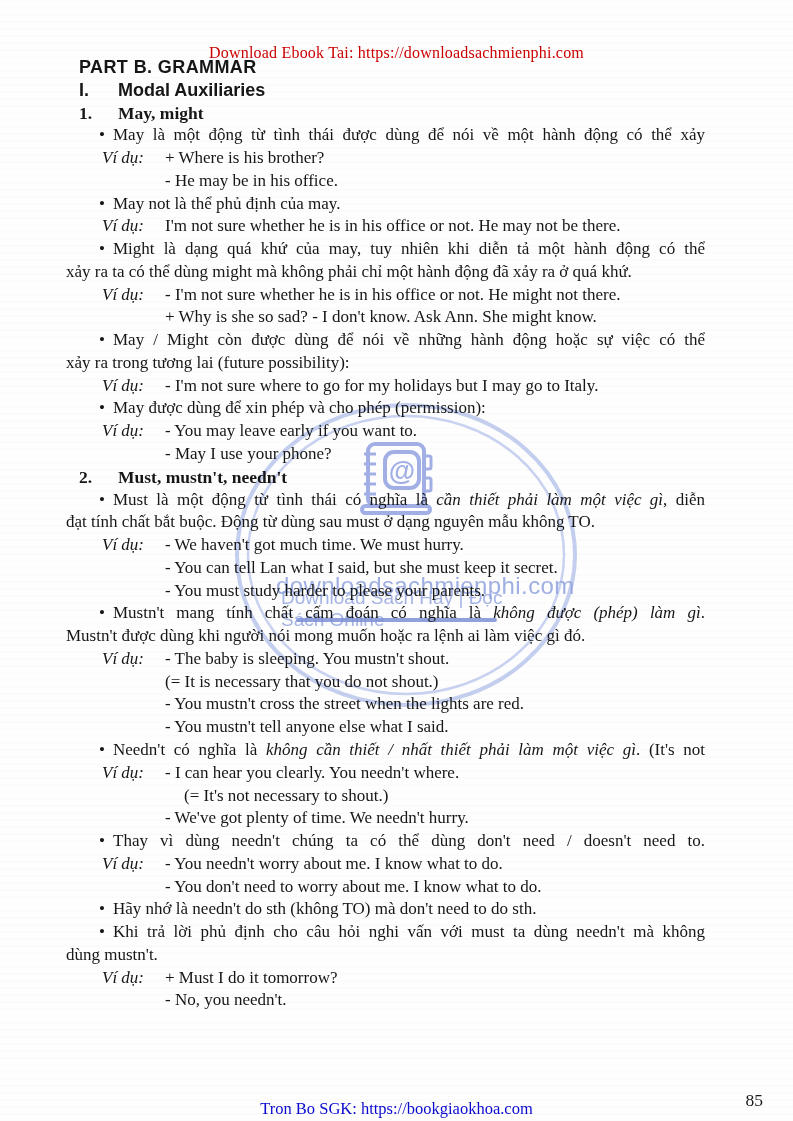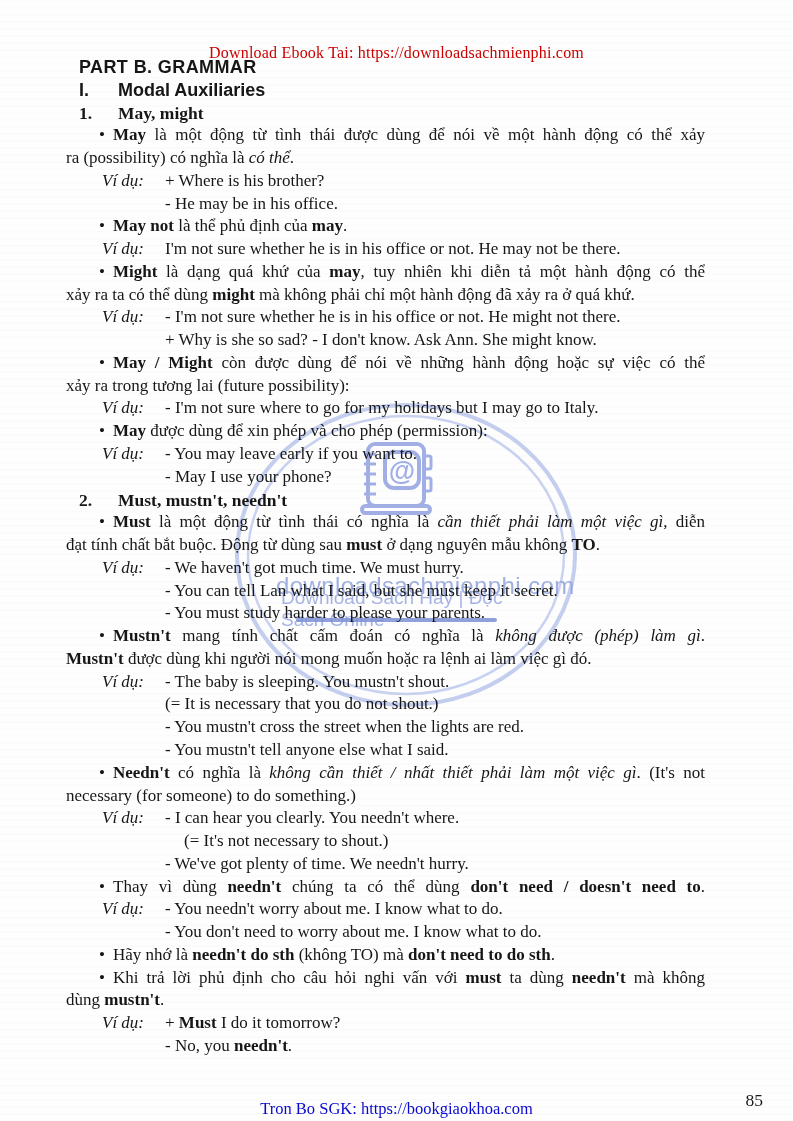--- a/index.html
+++ b/index.html
@@ -26,21 +26,21 @@
   .line.hn{padding-left:79px;font-weight:bold;font-size:17.5px;}
   .num{display:inline-block;width:39px;}
   .line.b{padding-left:113px;}
   .bullet{position:absolute;left:99px;top:0;}
   .line.w{padding-left:66px;}
   .line.vx{padding-left:102px;}
   .vilabel{display:inline-block;width:63px;font-style:italic;}
   .line.ex{padding-left:165px;}
   .line.ex.x2{padding-left:178px;margin-left:6px;}
   .line.j{text-align:justify;text-align-last:justify;}
-  .s-b{font-weight:bold;}
+  .s-b{font-weight:normal;}
   .s-i{font-style:italic;}
 
   
   .wm{position:absolute;inset:0;z-index:1;pointer-events:none;}
   .wm-text1{position:absolute;left:276px;top:572px;width:260px;
             font-family:"Liberation Sans",sans-serif;font-size:24px;letter-spacing:0.4px;
             color:#8fa2de;opacity:0.85;}
   .wm-text2{position:absolute;left:281px;top:587px;width:260px;
             font-family:"Liberation Sans",sans-serif;font-size:19px;
             color:#8fa2de;opacity:0.8;}
@@ -76,21 +76,20 @@
     <div class="wm-text1">downloadsachmienphi.com</div>
     <div class="wm-text2">Download Sách Hay | Đọc Sách Online</div>
     <div class="underline"></div>
   </div>
 
   <main class="content" id="content">
       <div class="line h1"><span>PART B. GRAMMAR</span></div>
       <div class="line h2"><span class="num">I.</span><span>Modal Auxiliaries</span></div>
       <div class="line hn"><span class="num">1.</span><span>May, might</span></div>
       <div class="line b j"><span class="bullet">•</span><span class="s-b">May</span><span>  là một động từ tình thái được dùng để nói về một hành động có thể xảy</span></div>
-      <div class="line w"><span>ra (possibility) có nghĩa là </span><span class="s-i">có thể</span><span>.</span></div>
       <div class="line vx"><span class="vilabel">Ví dụ:</span><span>+ Where is his brother?</span></div>
       <div class="line ex"><span>- He may be in his office.</span></div>
       <div class="line b"><span class="bullet">•</span><span class="s-b">May not</span><span> là thể phủ định của </span><span class="s-b">may</span><span>.</span></div>
       <div class="line vx"><span class="vilabel">Ví dụ:</span><span>I'm not sure whether he is in his office or not. He may  not be there.</span></div>
       <div class="line b j"><span class="bullet">•</span><span class="s-b">Might</span><span> là dạng quá khứ của </span><span class="s-b">may</span><span>, tuy nhiên khi diễn tả một hành động có thể</span></div>
       <div class="line w"><span>xảy ra  ta có thể dùng </span><span class="s-b">might</span><span> mà không phải  chỉ một hành động đã xảy ra ở quá khứ.</span></div>
       <div class="line vx"><span class="vilabel">Ví dụ:</span><span>- I'm not sure whether  he is in his office or not. He might not there.</span></div>
       <div class="line ex"><span>+ Why is she so sad? - I don't know. Ask Ann. She might know.</span></div>
       <div class="line b j"><span class="bullet">•</span><span class="s-b">May / Might</span><span> còn được dùng để nói về những hành động hoặc sự việc có thể</span></div>
       <div class="line w"><span>xảy ra trong tương lai (future possibility):</span></div>
@@ -104,21 +103,20 @@
       <div class="line vx"><span class="vilabel">Ví dụ:</span><span>- We haven't got much time. We must hurry.</span></div>
       <div class="line ex"><span>- You can tell Lan what I said, but she must keep it secret.</span></div>
       <div class="line ex"><span>- You must study harder to please your parents.</span></div>
       <div class="line b j"><span class="bullet">•</span><span class="s-b">Mustn't</span><span> mang tính chất cấm đoán có nghĩa là </span><span class="s-i">không được (phép) làm gì</span><span>.</span></div>
       <div class="line w"><span class="s-b">Mustn't</span><span> được dùng khi người nói mong muốn hoặc ra lệnh ai làm việc gì đó.</span></div>
       <div class="line vx"><span class="vilabel">Ví dụ:</span><span>- The baby is sleeping. You mustn't shout.</span></div>
       <div class="line ex"><span>(= It is  necessary that you do not shout.)</span></div>
       <div class="line ex"><span>- You mustn't cross the street when the lights are red.</span></div>
       <div class="line ex"><span>- You mustn't tell anyone else what I said.</span></div>
       <div class="line b j"><span class="bullet">•</span><span class="s-b">Needn't</span><span> có nghĩa là </span><span class="s-i">không cần thiết / nhất thiết phải làm một việc gì</span><span>. (It's not</span></div>
-      <div class="line w"><span>necessary (for someone) to do something.)</span></div>
       <div class="line vx"><span class="vilabel">Ví dụ:</span><span>- I can hear you clearly. You needn't where.</span></div>
       <div class="line ex x2"><span>(= It's not necessary to shout.)</span></div>
       <div class="line ex"><span>- We've got plenty of time. We needn't hurry.</span></div>
       <div class="line b j"><span class="bullet">•</span><span>Thay vì dùng </span><span class="s-b">needn't</span><span>  chúng ta có thể dùng </span><span class="s-b">don't need / doesn't need to</span><span>.</span></div>
       <div class="line vx"><span class="vilabel">Ví dụ:</span><span>- You needn't worry about me. I know what to do.</span></div>
       <div class="line ex"><span>- You don't need to worry about me. I know what to do.</span></div>
       <div class="line b"><span class="bullet">•</span><span> Hãy nhớ là </span><span class="s-b">needn't do sth</span><span> (không TO) mà </span><span class="s-b">don't need to do sth</span><span>.</span></div>
       <div class="line b j"><span class="bullet">•</span><span>Khi trả lời phủ định cho câu hỏi nghi vấn với </span><span class="s-b">must</span><span> ta dùng </span><span class="s-b">needn't</span><span> mà không</span></div>
       <div class="line w"><span>dùng </span><span class="s-b">mustn't</span><span>.</span></div>
       <div class="line vx"><span class="vilabel">Ví dụ:</span><span>+ </span><span class="s-b">Must</span><span> I do it tomorrow?</span></div>

